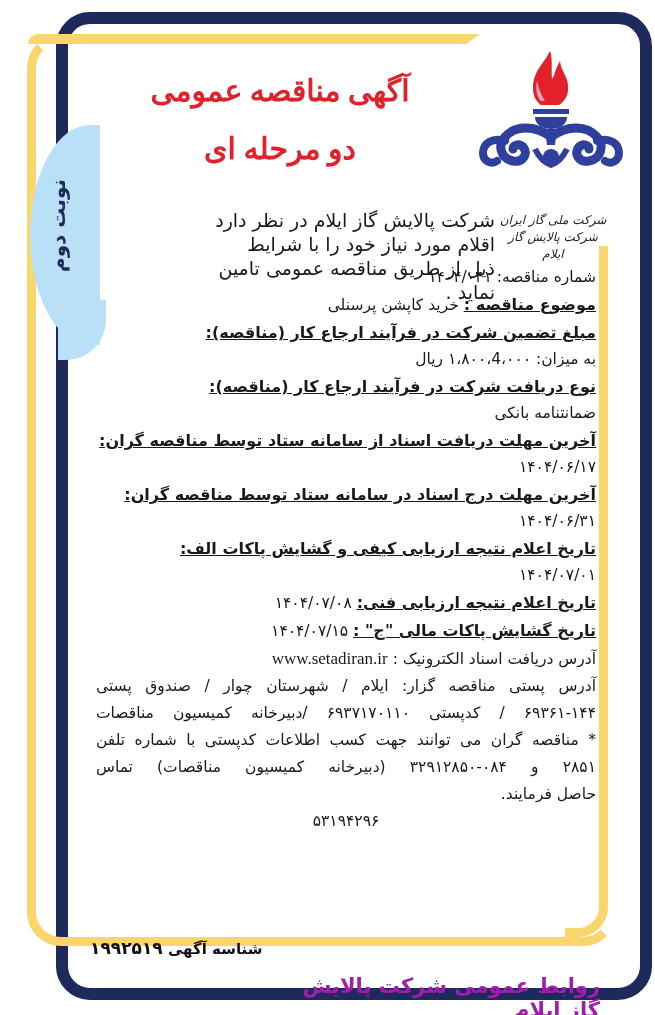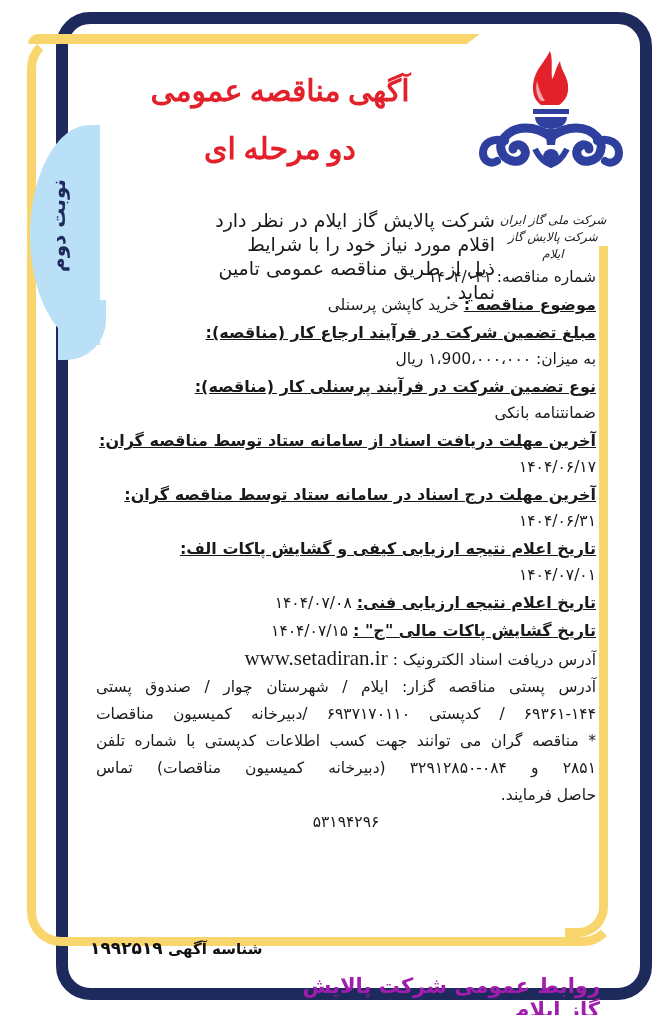--- a/index.html
+++ b/index.html
@@ -42,21 +42,21 @@
            color: #e3212b; font-family: Liberation Serif, serif; font-weight: bold;
            font-size: 30px; line-height: 58px; letter-spacing: -1px; }
 
   
   .content { position: absolute; left: 96px; top: 210px; width: 500px; direction: rtl; text-align: right;
              font-family: "DejaVu Sans", sans-serif; }
   .intro { position: absolute; left: 215px; top: 208px; width: 280px; direction: rtl; text-align: right;
            font-size: 19px; line-height: 24px; }
   .line { font-size: 15.5px; line-height: 27px; white-space: nowrap; text-align: right; }
   .b { font-weight: bold; font-size: 16px; text-decoration: underline; }
-  .url { font-family: "Liberation Serif", serif; font-size: 21px; direction: ltr; unicode-bidi: embed; }
+  .url { font-family: "Liberation Serif", serif; font-size: 17px; direction: ltr; unicode-bidi: embed; }
   .center { text-align: center; }
   .just { text-align: justify; text-align-last: justify; white-space: normal; }
 
   
   .footer-main { position: absolute; left: 270px; top: 974px; width: 330px; text-align: right; direction: rtl;
                  font-weight: bold; font-size: 21px; color: #a21caf; }
   .footer-id { position: absolute; left: 90px; top: 938px; width: 180px; text-align: left; direction: rtl;
                font-weight: bold; font-size: 15px; color: #111; white-space: nowrap; }
 </style>
 </head>
@@ -108,24 +108,24 @@
     <span>شماره مناقصه:</span>
     <span>۱۴۰۴/۰۴۱</span>
   </div>
   <div class="line">
     <span class="b">موضوع مناقصه :</span>
     <span>خرید کاپشن پرسنلی</span>
   </div>
   <div class="line b">مبلغ تضمین شرکت در فرآیند ارجاع کار (مناقصه):</div>
   <div class="line">
     <span>به میزان:</span>
-    <span>۱،900،۰۰۰،۰۰۰</span>
+    <span>۱،۸۰۰،4،۰۰۰</span>
     <span>ریال</span>
   </div>
-  <div class="line b">نوع تضمین شرکت در فرآیند پرسنلی کار (مناقصه):</div>
+  <div class="line b">نوع دریافت شرکت در فرآیند ارجاع کار (مناقصه):</div>
   <div class="line">ضمانتنامه بانکی</div>
   <div class="line b">آخرین مهلت دریافت اسناد از سامانه ستاد توسط مناقصه گران:</div>
   <div class="line">۱۴۰۴/۰۶/۱۷</div>
   <div class="line b">آخرین مهلت درج اسناد در سامانه ستاد توسط مناقصه گران:</div>
   <div class="line">۱۴۰۴/۰۶/۳۱</div>
   <div class="line b">تاریخ اعلام نتیجه ارزیابی کیفی و گشایش پاکات الف:</div>
   <div class="line">۱۴۰۴/۰۷/۰۱</div>
   <div class="line">
     <span class="b">تاریخ اعلام نتیجه ارزیابی فنی:</span>
     <span>۱۴۰۴/۰۷/۰۸</span>

